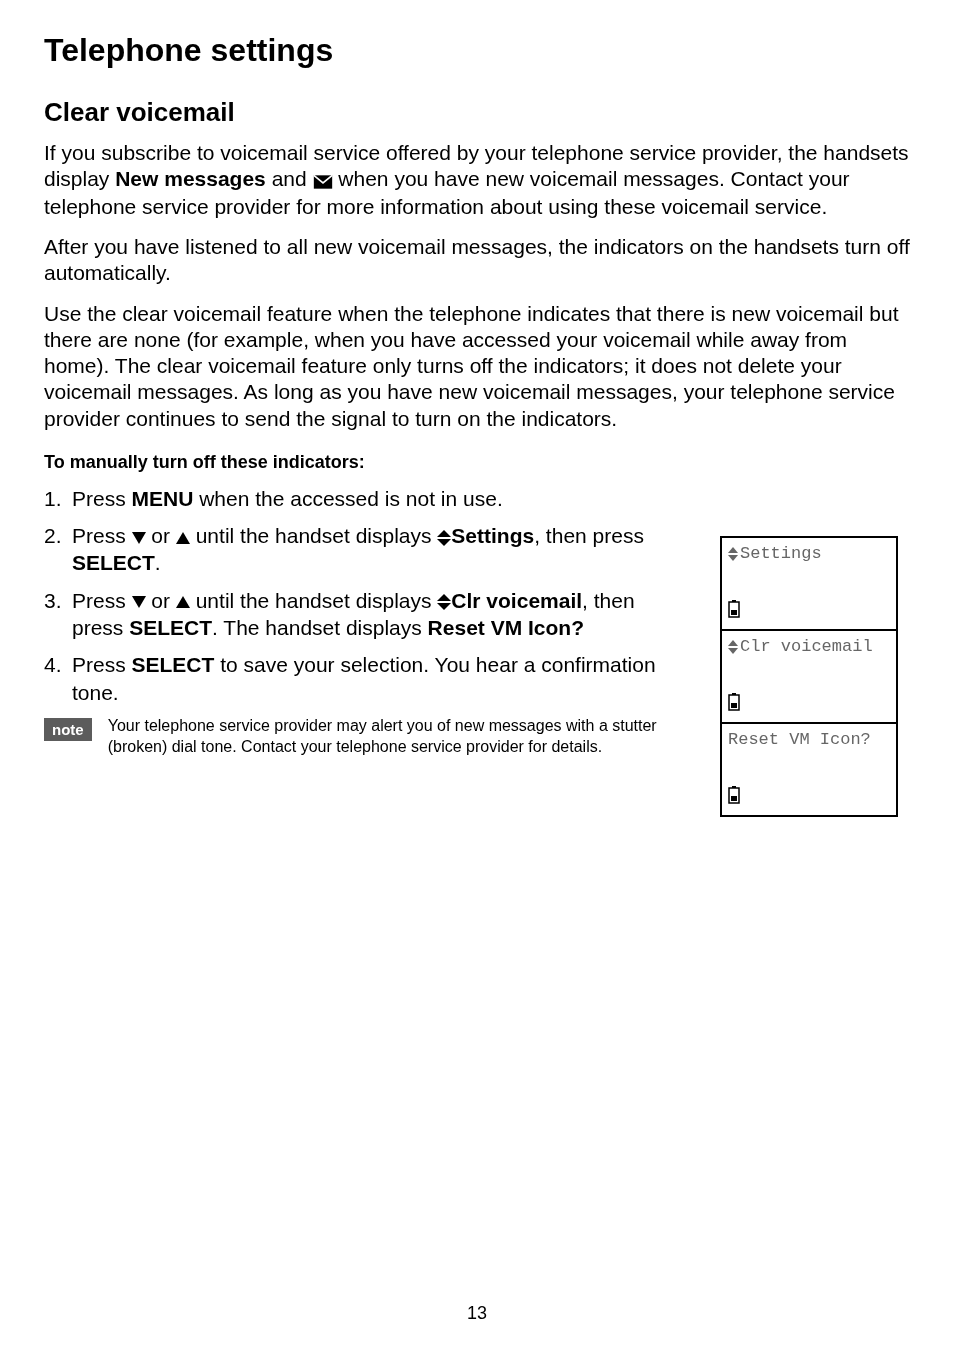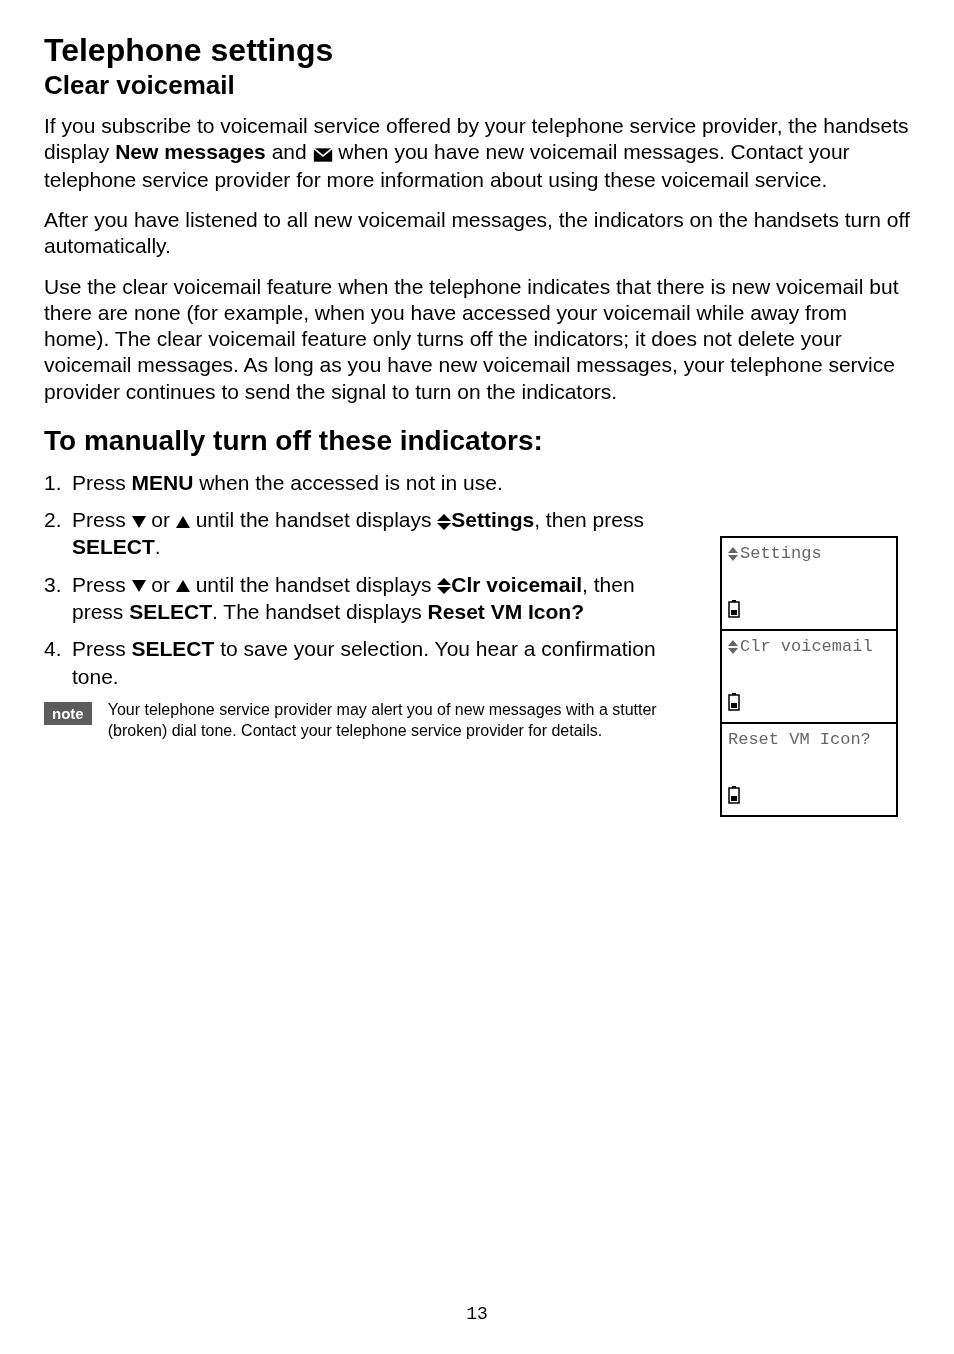--- a/index.html
+++ b/index.html
@@ -7,29 +7,29 @@
   body {
     font-family: Arial, Helvetica, sans-serif;
     color: #000;
     background: #fff;
     position: relative;
     padding: 32px 40px 0 44px;
   }
   h1 {
     font-size: 32px;
     font-weight: bold;
-    margin-bottom: 1px;
+    margin-bottom: 28px;
   }
   h2 {
     font-size: 26px;
     font-weight: bold;
     margin-bottom: 12px;
   }
   h3 {
-    font-size: 28px;
+    font-size: 18px;
     font-weight: bold;
     margin-top: 20px;
     margin-bottom: 12px;
   }
   p {
     font-size: 21px;
     line-height: 1.25;
     margin-bottom: 14px;
   }
   .bold { font-weight: bold; }
@@ -146,21 +146,20 @@
     content:""; position:absolute; bottom:0; left:0;
     border-left:5px solid transparent; border-right:5px solid transparent;
     border-top:6px solid #666;
   }
   .page-num {
     position: absolute;
     bottom: 30px;
     left: 0; right: 0;
     text-align: center;
     font-size: 18px;
-    font-family: Liberation Mono, monospace;
   }
 </style>
 </head>
 <body>
 
 <h1>Telephone settings</h1>
 <h2>Clear voicemail</h2>
 
 <p>
   <span>If you subscribe to voicemail service offered by your telephone service provider, the handsets display </span><span class="bold">New messages</span><span> and </span><span class="icon-inline envelope-icon"><svg viewBox="0 0 24 18">

